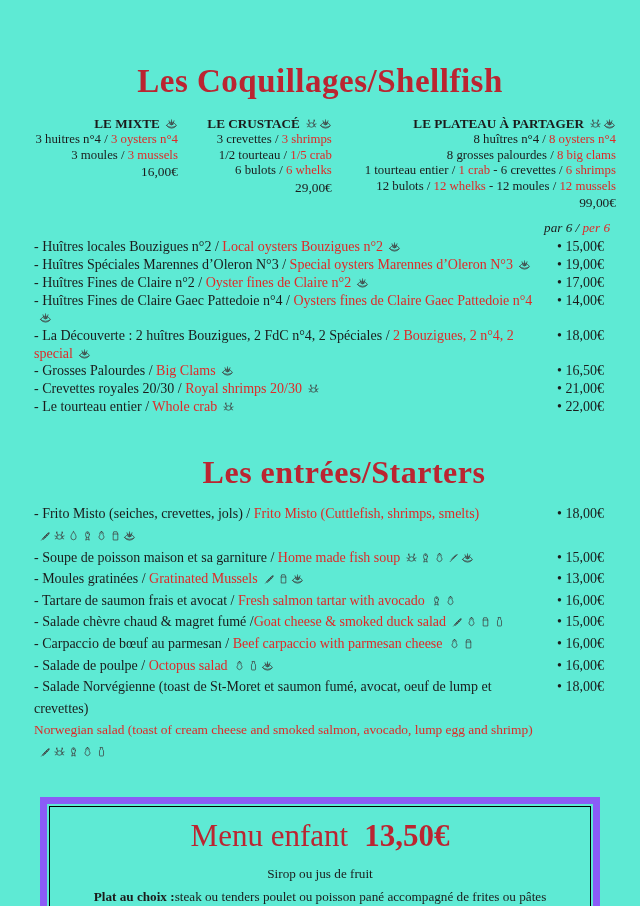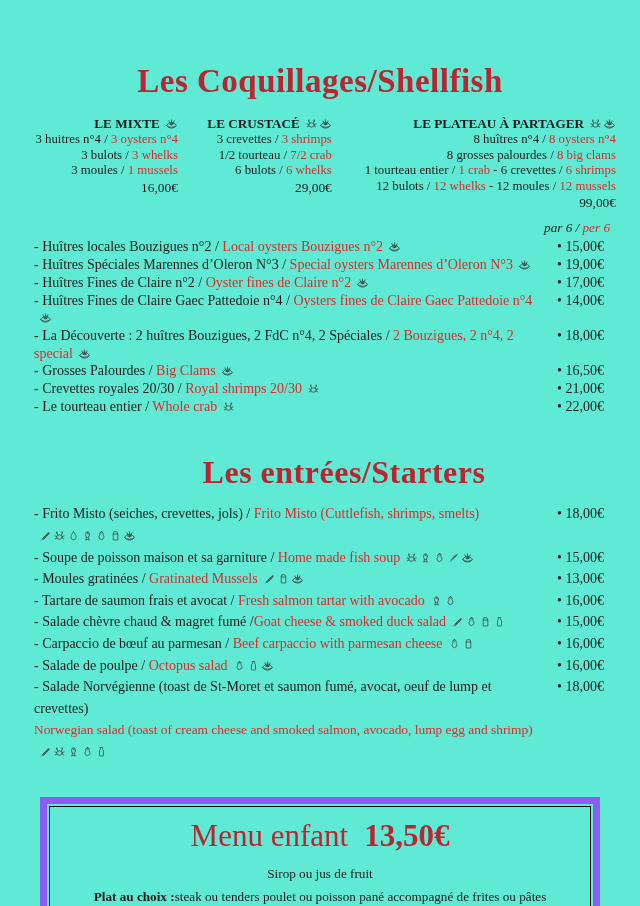--- a/index.html
+++ b/index.html
@@ -106,30 +106,25 @@
                 </svg></span></span>
           </div>
           <div>
 
               <div class="pline">
                 
               
                   <span><span>3 huitres n°4 / </span><span class="t-red">3 oysters n°4</span></span>
                 </div>
 
-              <div class="pline">
-                
-              
-                  <span><span>3 bulots / </span><span class="t-red">3 whelks</span></span>
-                </div>
-
-              <div class="pline">
-                
-              
-                  <span><span>3 moules / </span><span class="t-red">1 mussels</span></span>
+
+              <div class="pline">
+                
+              
+                  <span><span>3 moules / </span><span class="t-red">3 mussels</span></span>
                 </div>
             </div>
           <div class="platter-price">16,00€</div>
         </div>
 
         <div class="platter">
           <div class="platter-head">
             <span>LE CRUSTACÉ</span><span class="icons"><span class="icon"><svg viewBox="0 0 14 13">
                   <ellipse cx="7" cy="7.6" rx="3" ry="2.4"></ellipse>
                   <path d="M5 5.4 Q3.4 3.8 3.9 2.2 M3.9 2.2 Q2.9 3.3 4.6 3.4 M9 5.4 Q10.6 3.8 10.1 2.2 M10.1 2.2 Q11.1 3.3 9.4 3.4"></path>
@@ -145,21 +140,21 @@
 
               <div class="pline">
                 
               
                   <span><span>3 crevettes / </span><span class="t-red">3 shrimps</span></span>
                 </div>
 
               <div class="pline">
                 
               
-                  <span><span>1/2 tourteau / </span><span class="t-red">7/2 crab</span></span>
+                  <span><span>1/2 tourteau / </span><span class="t-red">1/5 crab</span></span>
                 </div>
 
               <div class="pline">
                 
               
                   <span><span>6 bulots / </span><span class="t-red">6 whelks</span></span>
                 </div>
             </div>
           <div class="platter-price">29,00€</div>
         </div>

